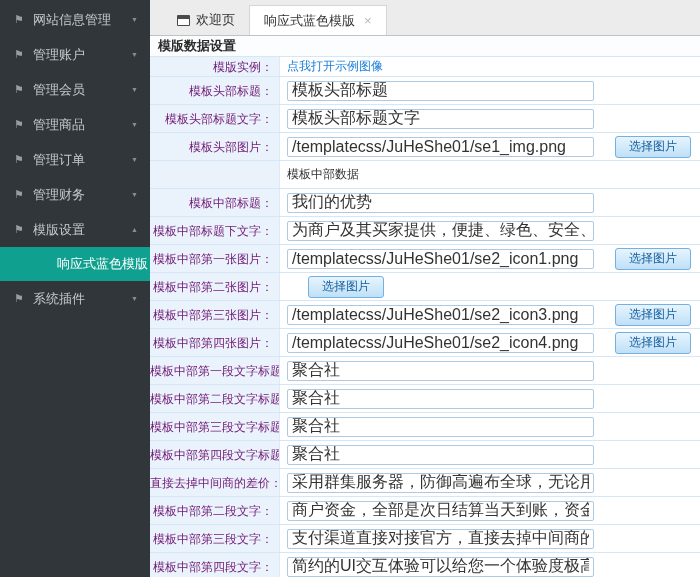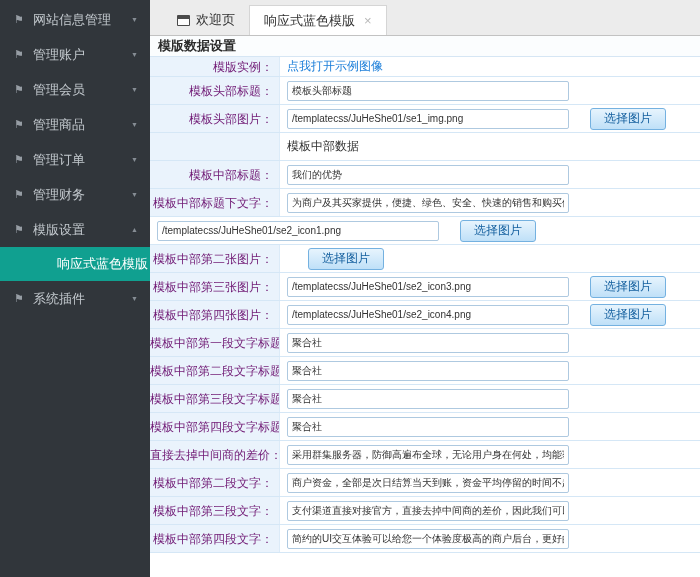--- a/index.html
+++ b/index.html
@@ -34,22 +34,22 @@
 
   
   .frow { display:flex; height:28px; border-bottom:1px solid #d5e7f6; }
   .frow.link { height:20px; }
   .fcell-label { width:130px; flex:none; background:#eaf3fc; color:#701a75; font-size:12px;
                  text-align:right; padding-right:6px; line-height:28px; white-space:nowrap;
                  overflow:hidden; border-right:1px solid #dcebf8; }
   .frow.link .fcell-label { line-height:20px; }
   .fcell-value { flex:1; display:flex; align-items:center; padding-left:7px; min-width:0; }
   a.example-link { color:#1b7ed9; font-size:12px; text-decoration:none; cursor:pointer; }
-  input.field { width:282px; height:20px; border:1px solid #aec9e0; border-radius:2px;
-                font-size:10px; padding:0 4px; color:#333;
+  input.field { width:307px; height:20px; border:1px solid #aec9e0; border-radius:2px;
+                font-size:16px; padding:0 4px; color:#333;
                 font-family:"Liberation Sans","DejaVu Sans",sans-serif; }
   .btn-select { margin-left:21px; height:22px; padding:0 13px; font-size:12px; color:#15609f;
                 background:linear-gradient(#e7f4fd,#bfe0f8); border:1px solid #74b1e0;
                 border-radius:3px; cursor:pointer;
                 font-family:"Liberation Sans","DejaVu Sans",sans-serif; }
   .section-text { font-size:12px; color:#333; }
 </style>
 </head>
 <body>
 
@@ -122,20 +122,26 @@
             <div class="fcell-value">
               <a class="example-link">点我打开示例图像</a>
             </div>
           </div>
           <div class="frow input">
             <div class="fcell-label">模板头部标题：</div>
             <div class="fcell-value">
               <input class="field" type="text" value="模板头部标题" style="">
             </div>
           </div>
+          <div class="frow input">
+            <div class="fcell-label">模板头部标题文字：</div>
+            <div class="fcell-value">
+              <input class="field" type="text" value="模板头部标题文字" style="">
+            </div>
+          </div>
           <div class="frow image">
             <div class="fcell-label">模板头部图片：</div>
             <div class="fcell-value">
               <input class="field" type="text" value="/templatecss/JuHeShe01/se1_img.png" style="">
               <button class="btn-select">选择图片</button>
             </div>
           </div>
           <div class="frow section">
             <div class="fcell-label"></div>
             <div class="fcell-value">
@@ -148,20 +154,21 @@
               <input class="field" type="text" value="我们的优势" style="">
             </div>
           </div>
           <div class="frow input">
             <div class="fcell-label">模板中部标题下文字：</div>
             <div class="fcell-value">
               <input class="field" type="text" value="为商户及其买家提供，便捷、绿色、安全、快速的销售和购买体验" style="">
             </div>
           </div>
           <div class="frow image">
+            <div class="fcell-label">模板中部第一张图片：</div>
             <div class="fcell-value">
               <input class="field" type="text" value="/templatecss/JuHeShe01/se2_icon1.png" style="">
               <button class="btn-select">选择图片</button>
             </div>
           </div>
           <div class="frow image">
             <div class="fcell-label">模板中部第二张图片：</div>
             <div class="fcell-value">
               <button class="btn-select">选择图片</button>
             </div>

